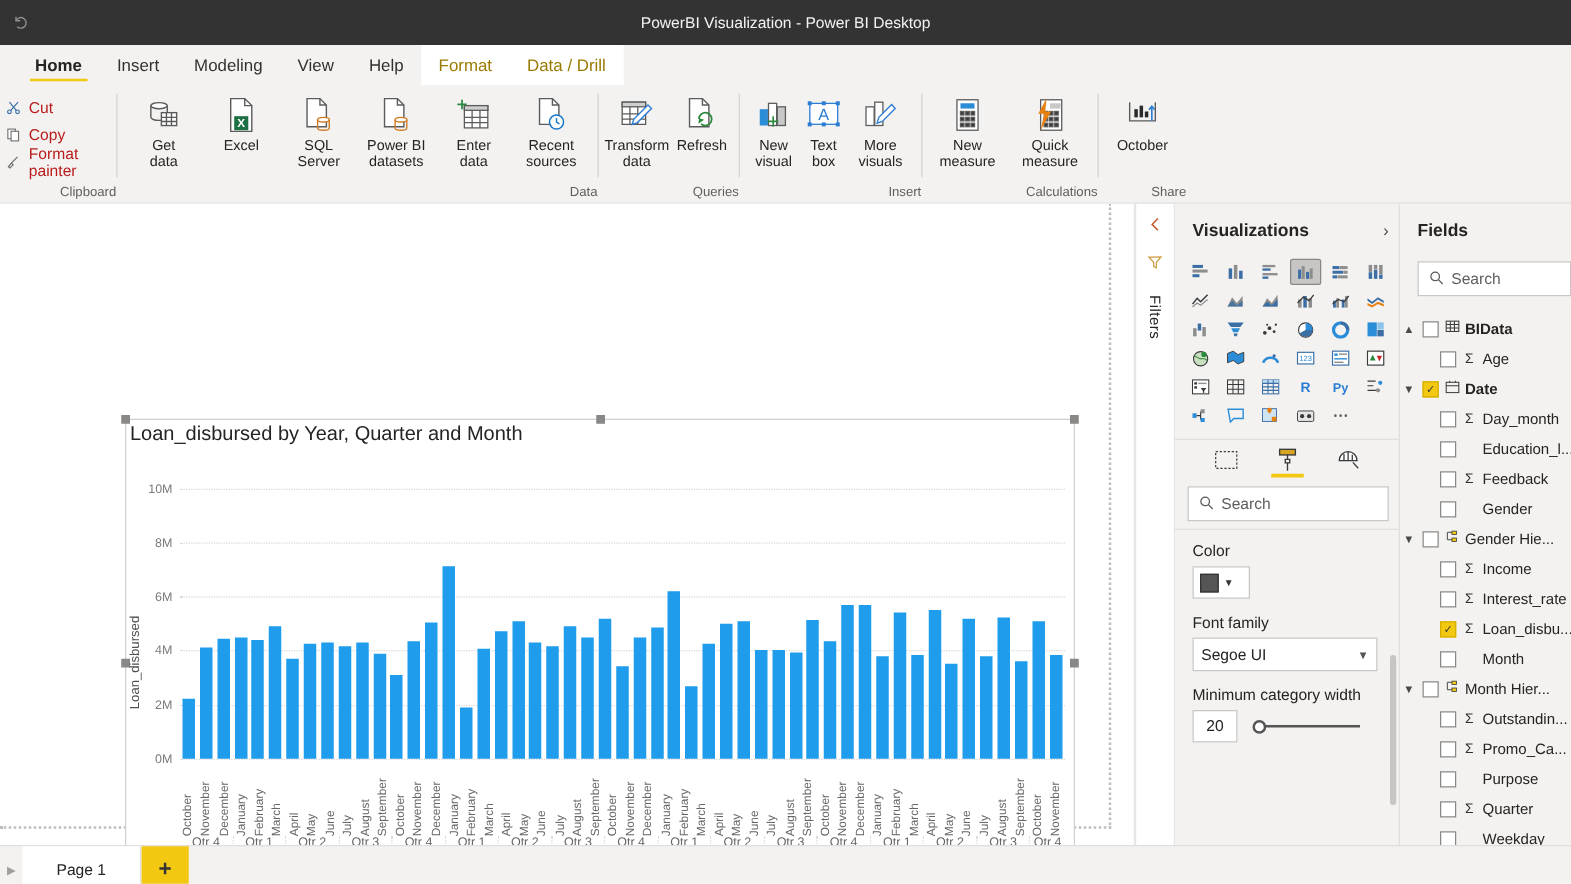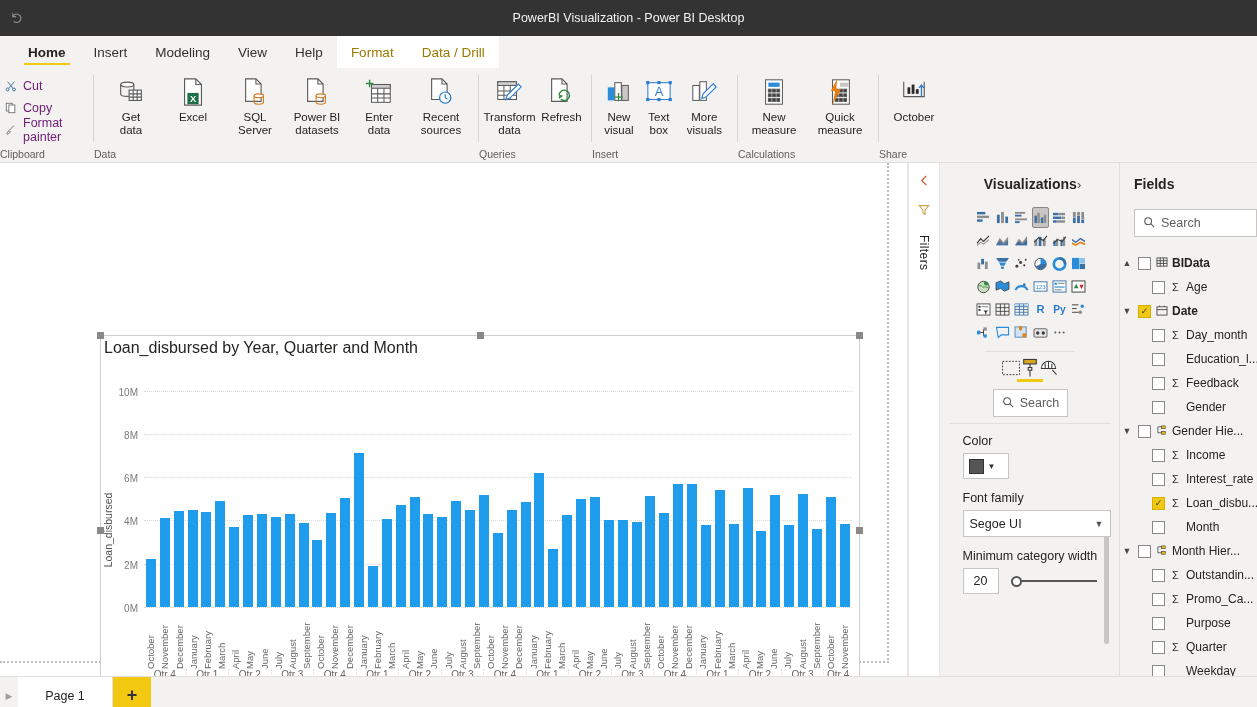--- a/index.html
+++ b/index.html
@@ -43,25 +43,25 @@
   .rtab.ctx{ background:#ffffff; color:#9a7a00; }
   .rtab.ctx2{ background:#ffffff; color:#9a7a00; }
 
   
   .ribbon{
     height:95px; background:#f3f2f1; position:relative;
     border-bottom:1px solid #e1dfdd; display:flex; align-items:stretch;
   }
   .rgroup{ position:relative; display:flex; flex-direction:column; height:95px; }
   .rgroup .items{ flex:1; display:flex; align-items:flex-start; padding-top:5px;}
-  .rgroup .gname{ font-size:10.5px; color:#605e5c; text-align:left; padding-bottom:3px; }
+  .rgroup .gname{ font-size:10.5px; color:#605e5c; text-align:right; padding-bottom:3px; }
   .rsep{ width:1px; background:#d6d4d2; margin:7px 0 20px 0; }
 
   .clipcol{ width:93px; padding-left:2px; }
-  .clipitem{ display:flex; align-items:center; height:22px; font-size:12.5px; color:#701a75; gap:5px; padding-left:2px;}
+  .clipitem{ display:flex; align-items:center; height:22px; font-size:12.5px; color:#b91c1c; gap:5px; padding-left:2px;}
   .clipitem .ci{ width:14px; flex:0 0 14px; display:flex; align-items:center; justify-content:center;}
 
   .bigbtn{
     width:60px; display:flex; flex-direction:column; align-items:center; gap:2px;
     font-size:11.5px; color:#252423; text-align:center; line-height:1.15; padding-top:2px;
   }
   .bigbtn .gl{ height:34px; display:flex; align-items:center; justify-content:center;}
   .bigbtn .lab{ white-space:pre-line; }
 
   
@@ -117,21 +117,21 @@
     width:32px; background:#ffffff; border-left:1px solid #e6e6e6; border-right:1px solid #e6e6e6;
     display:flex; flex-direction:column; align-items:center; padding-top:10px; gap:12px;
   }
   .filters-rail .lbl{
     writing-mode:vertical-rl; font-size:12px; color:#252423; letter-spacing:.4px; margin-top:2px;
   }
 
   
   .vizpane{
     width:180px; background:#f3f2f1; border-right:1px solid #e1dfdd;
-    display:flex; flex-direction:column; position:relative;align-items:center;
+    display:flex; flex-direction:column; position:relative;
   }
   .pane-head{
     height:42px; display:flex; align-items:center; padding:0 8px 0 14px;
     font-size:14px; color:#252423; font-weight:bold;
   }
   .pane-head .chev{ margin-left:auto; color:#4a4a4a; font-weight:normal; font-size:13px;}
   .vizgrid{
     display:grid; grid-template-columns:repeat(6,1fr); gap:2px; padding:2px 6px 4px 8px;
   }
   .vizicon{

